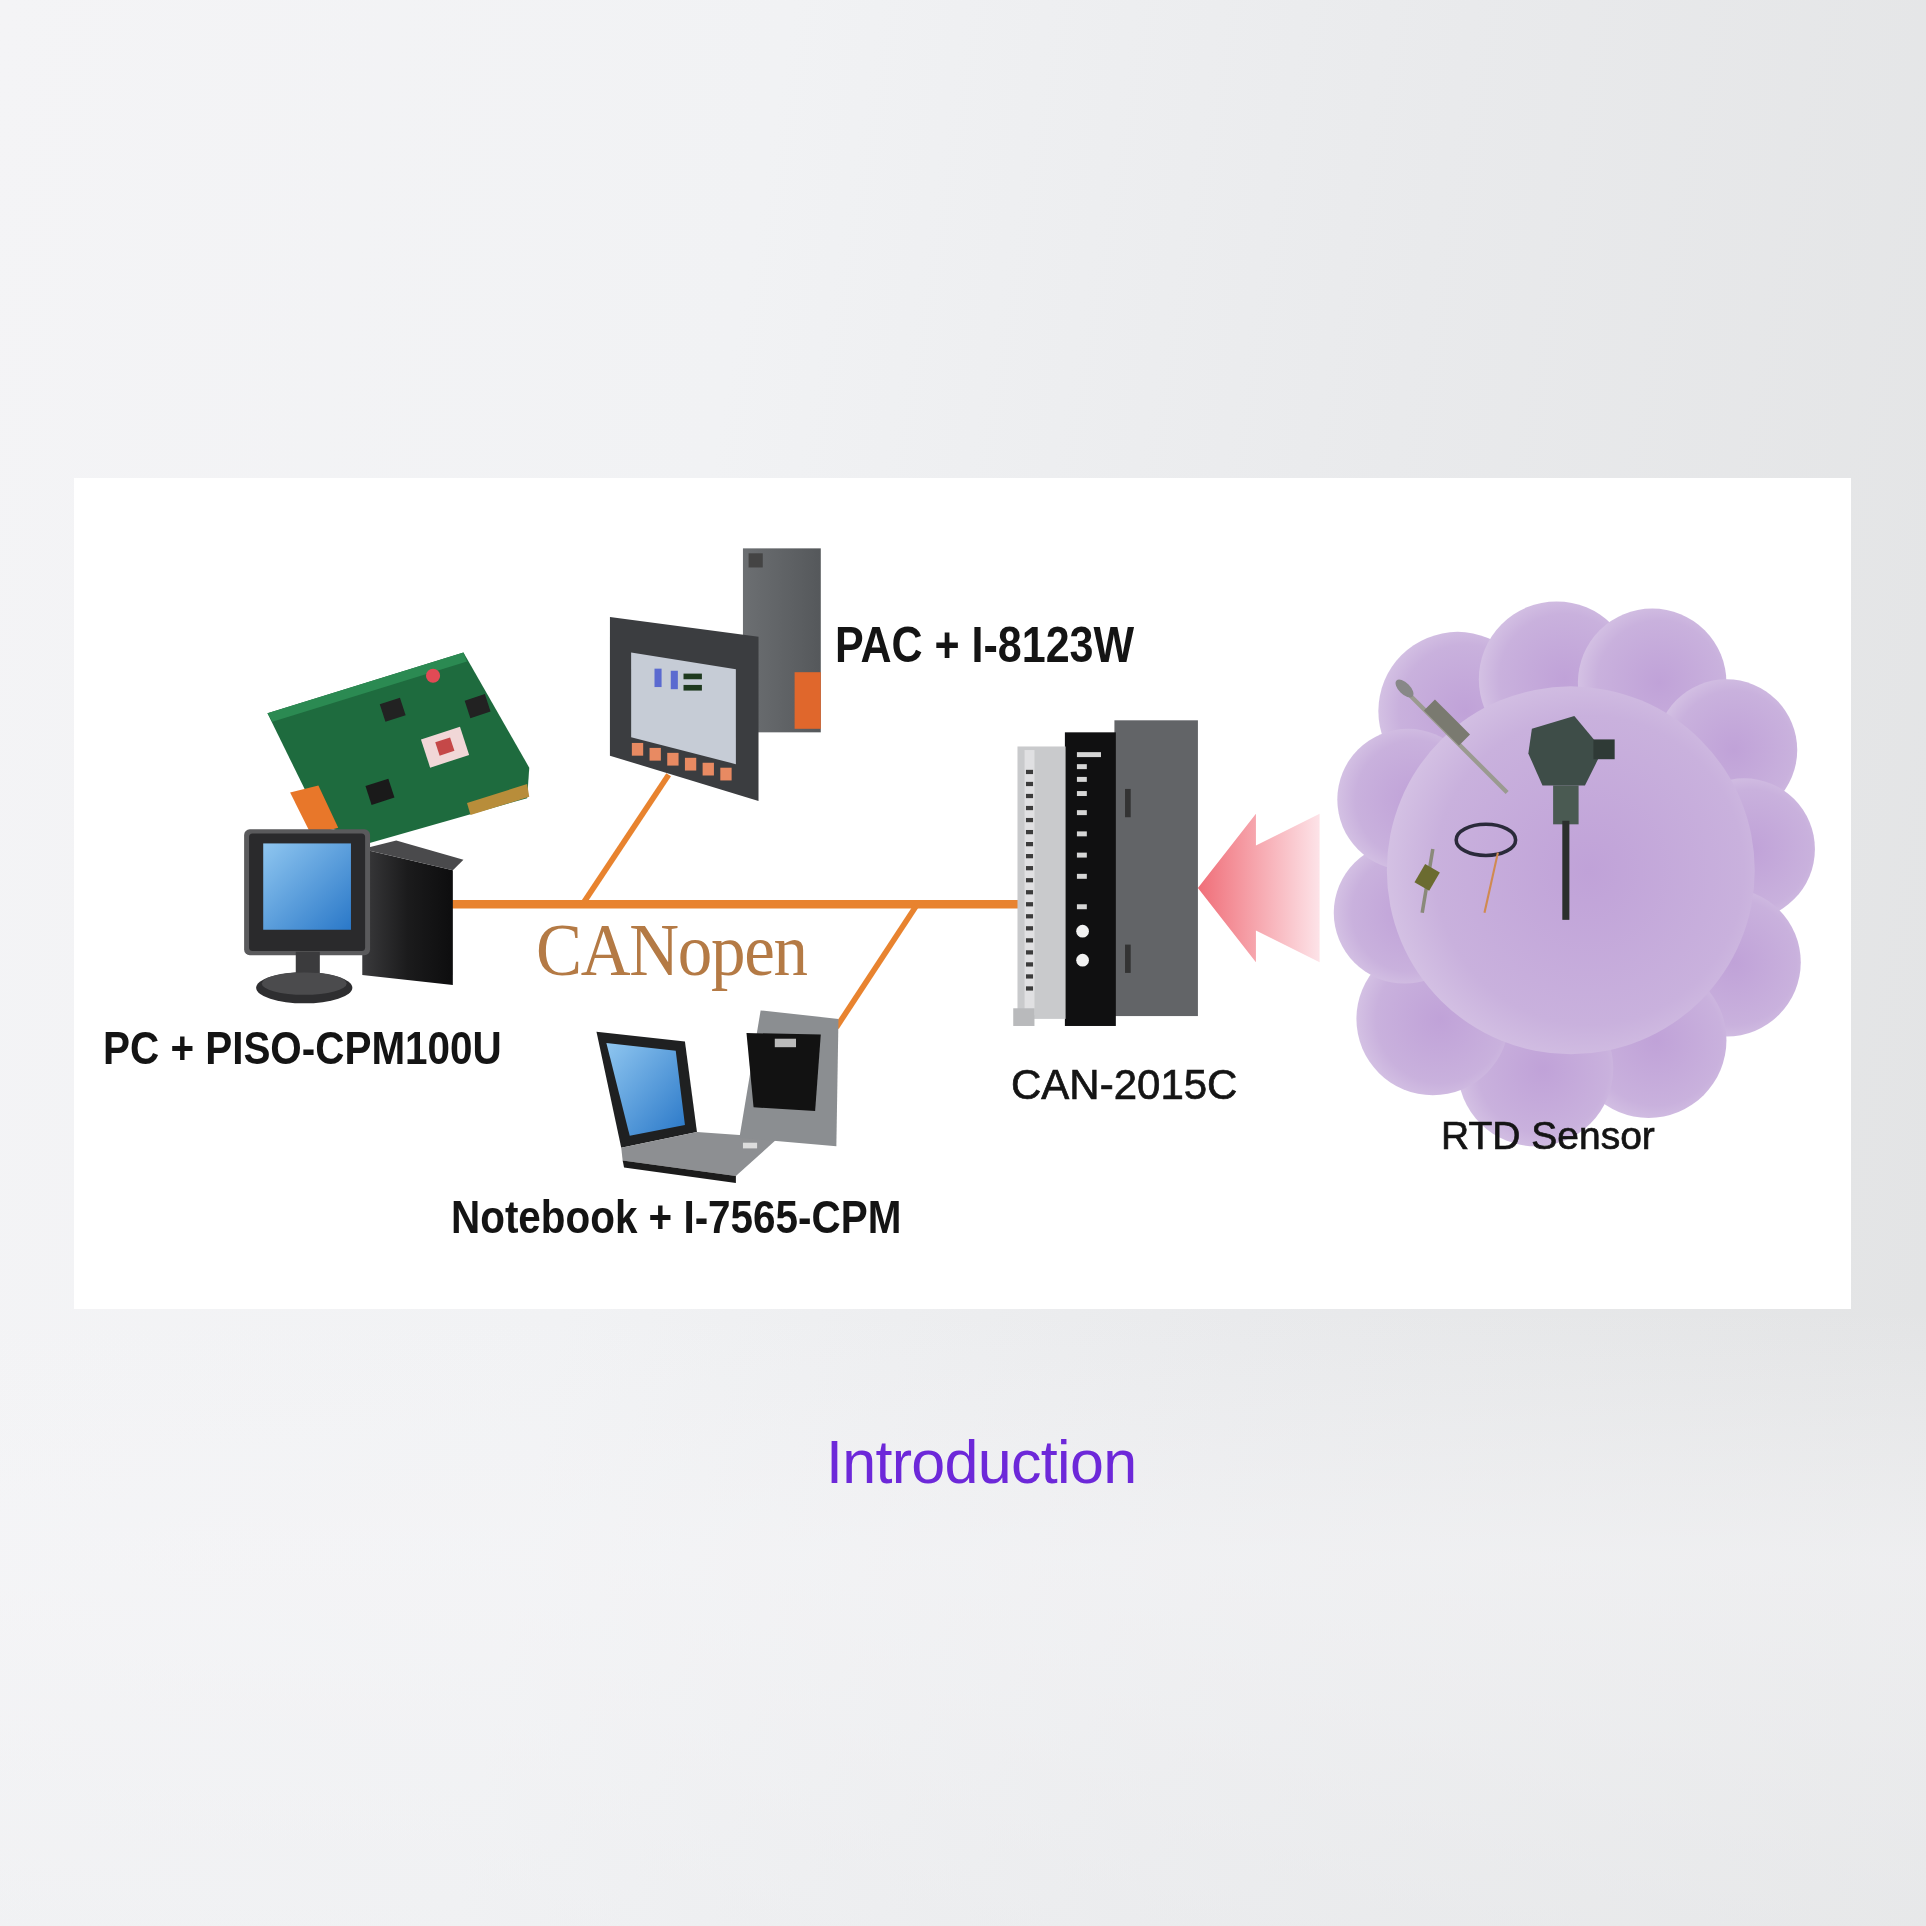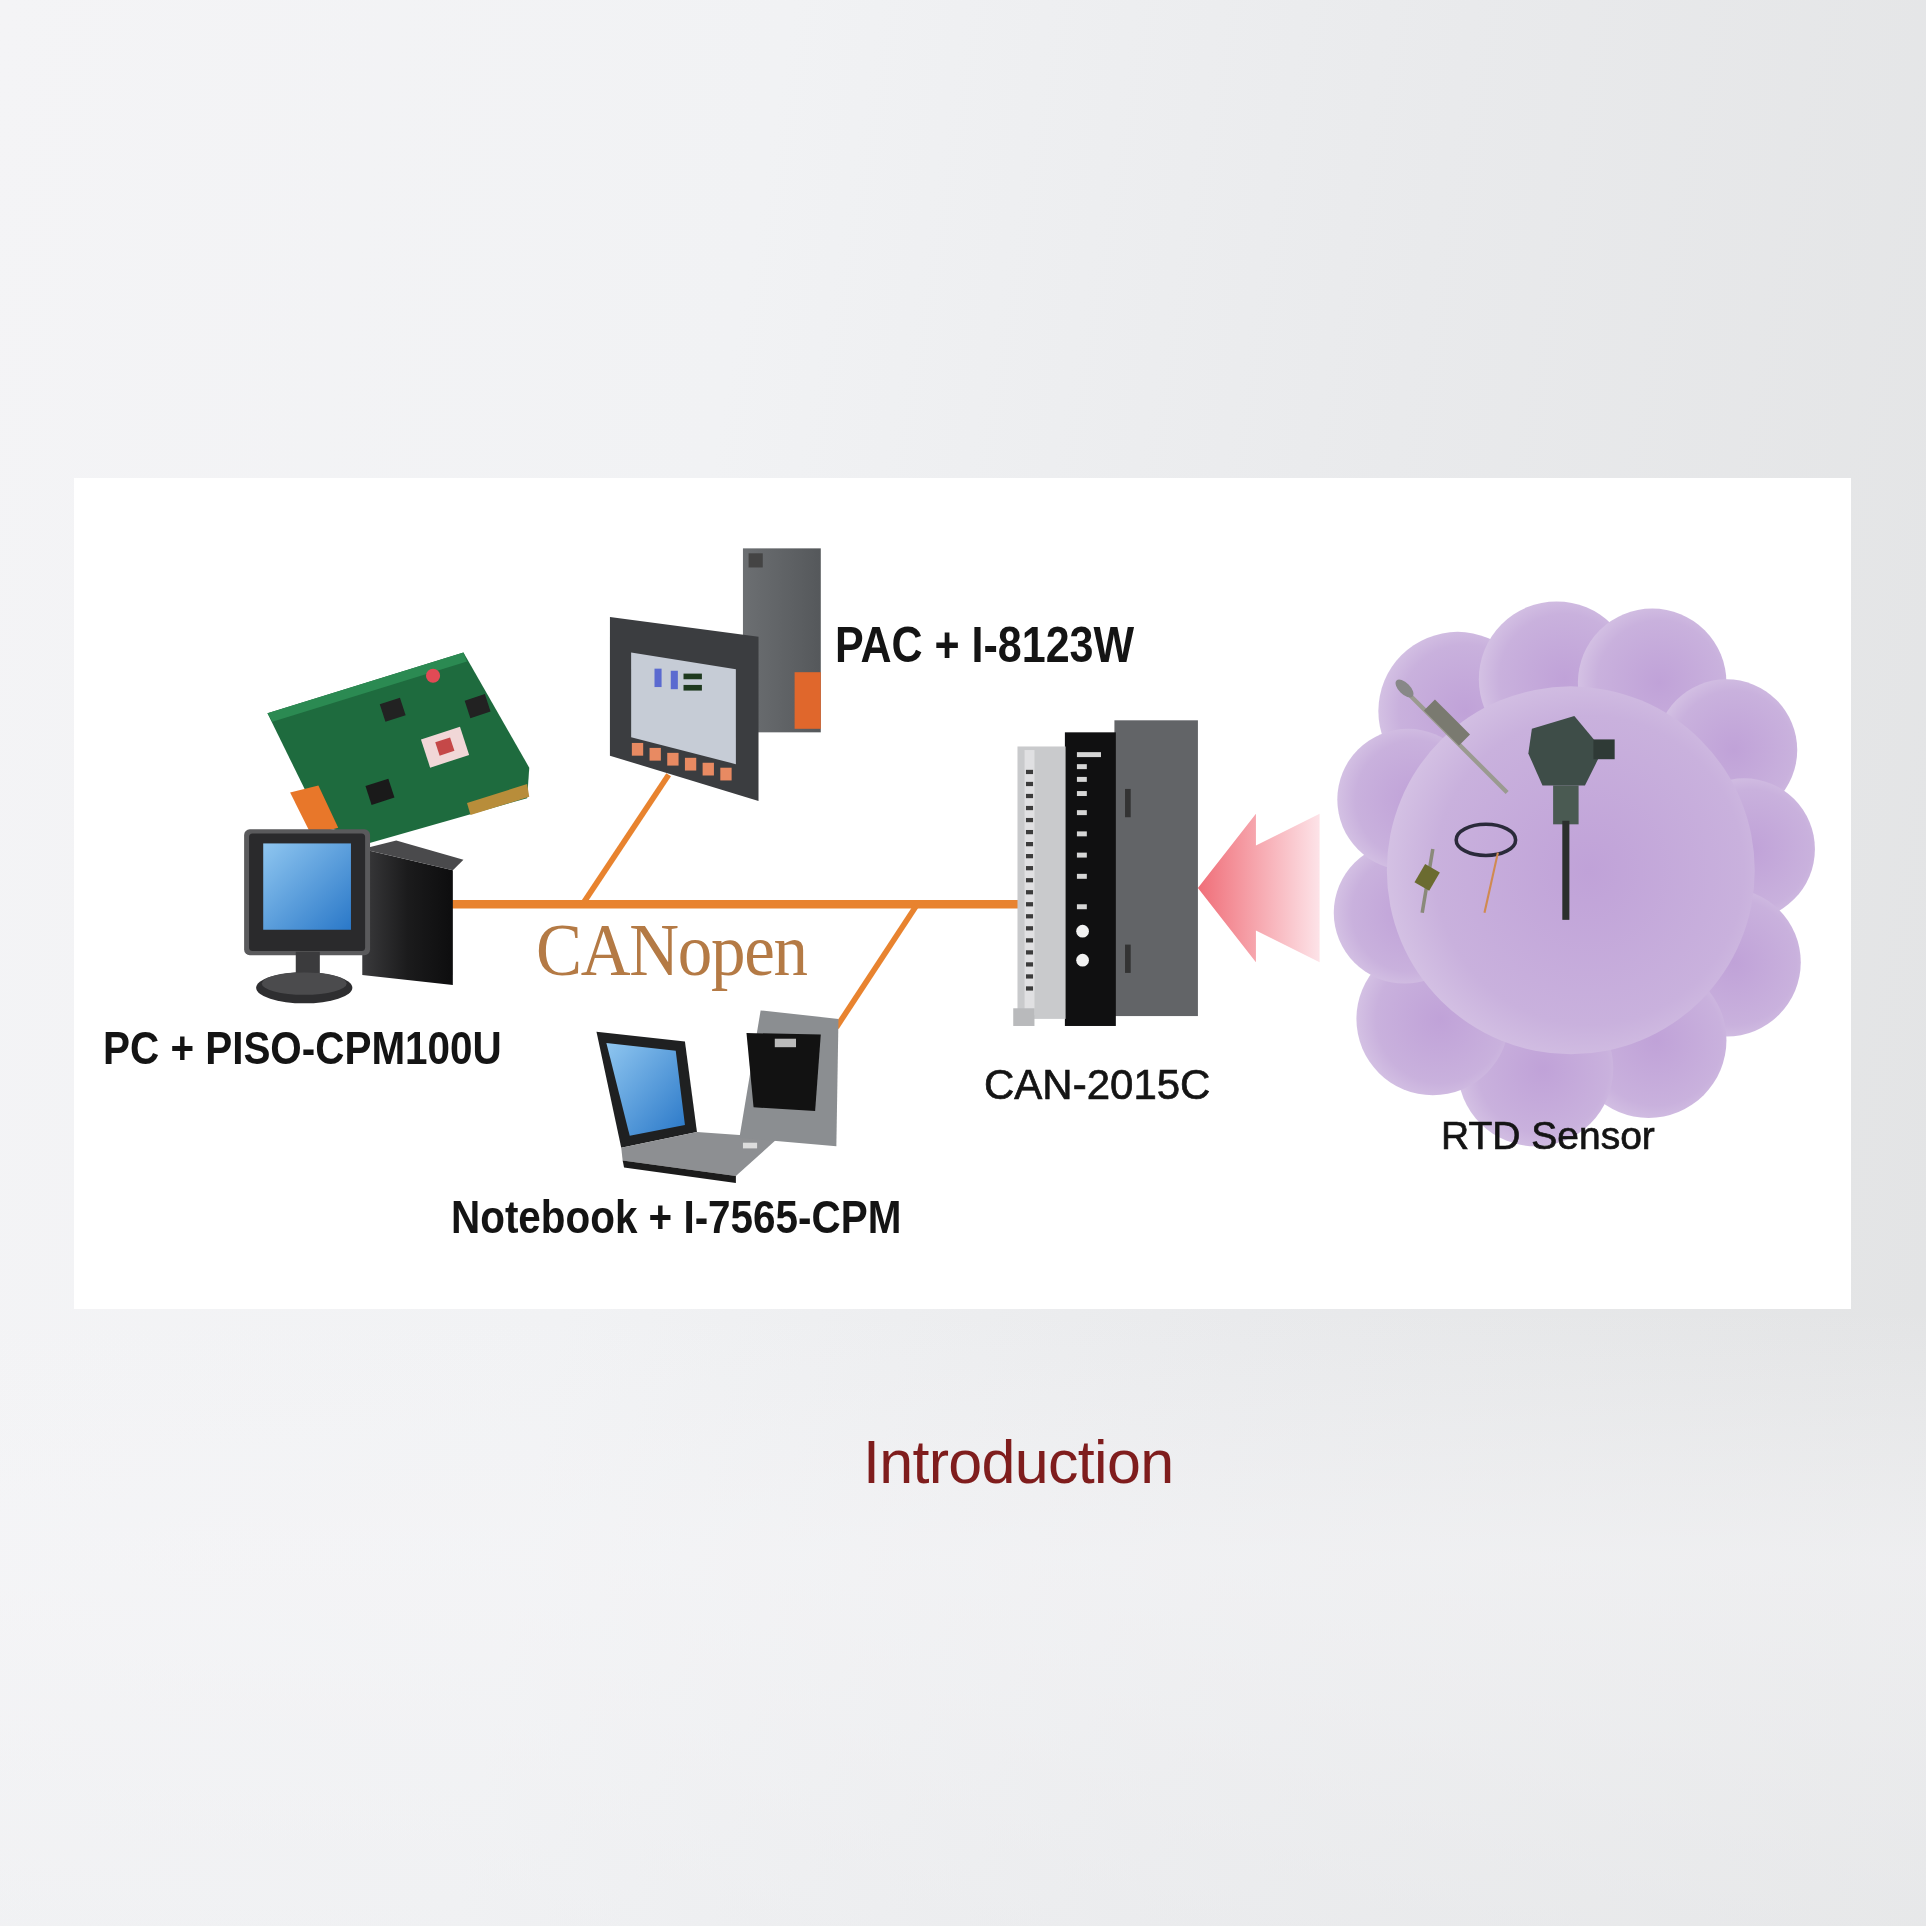--- a/index.html
+++ b/index.html
@@ -21,22 +21,22 @@
     position:absolute; color:#141414; white-space:nowrap; font-weight:bold;
     font-family: "Liberation Sans", sans-serif;
   }
   .lbl-cond { transform-origin:left top; transform: scaleX(0.86); }
   .canopen {
     position:absolute; left:536px; top:907px; font-size:75px; color:#b47a45;
     font-family: "Liberation Serif", serif; letter-spacing:-1.4px; white-space:nowrap;
     transform-origin:left top; transform:scaleX(0.92);
   }
   .caption {
-    position:absolute; left:826px; top:1427px; font-size:61px; color:#7f1d1d;
-    font-family: "Liberation Sans", sans-serif; white-space:nowrap; letter-spacing:-0.7px;margin-left:37px;
+    position:absolute; left:826px; top:1427px; font-size:61px; color:#6d28d9;
+    font-family: "Liberation Sans", sans-serif; white-space:nowrap; letter-spacing:-0.7px;
   }
 </style>
 </head>
 <body>
 
 <div class="bg-sheen"></div>
 
 <div class="diagram-card"></div>
 
 <svg class="diagram-svg" viewBox="0 0 2722 2722" xmlns="http://www.w3.org/2000/svg">
@@ -209,19 +209,19 @@
     <ellipse cx="2100" cy="1187" rx="42" ry="22" fill="none" stroke="#2a2a3a" stroke-width="5"></ellipse>
     <line x1="2025" y1="1200" x2="2010" y2="1290" stroke="#8a8a7a" stroke-width="5"></line>
     <rect x="2005" y="1225" width="24" height="30" fill="#6b6b30" transform="rotate(30 2017 1240)"></rect>
     <line x1="2117" y1="1205" x2="2098" y2="1290" stroke="#d08a50" stroke-width="3"></line>
   </g>
 </svg>
 
 <div class="lbl lbl-cond" style="left:835px;top:616px;font-size:50px;">PAC + I-8123W</div>
 <div class="lbl lbl-cond" style="left:103px;top:1020px;font-size:47px;">PC + PISO-CPM100U</div>
 <div class="lbl lbl-cond" style="left:451px;top:1189px;font-size:47px;">Notebook + I-7565-CPM</div>
-<div class="lbl" style="left:984px;top:1061px;font-size:42px;font-weight:normal;-webkit-text-stroke:0.7px #141414;">CAN-2015C</div>
+<div class="lbl" style="left:1011px;top:1061px;font-size:42px;font-weight:normal;-webkit-text-stroke:0.7px #141414;">CAN-2015C</div>
 <div class="lbl" style="left:1441px;top:1114px;font-size:39px;font-weight:normal;-webkit-text-stroke:0.7px #141414;">RTD Sensor</div>
 
 <div class="canopen">CANopen</div>
 
 <div class="caption">Introduction</div>
 
 
 </body></html>

